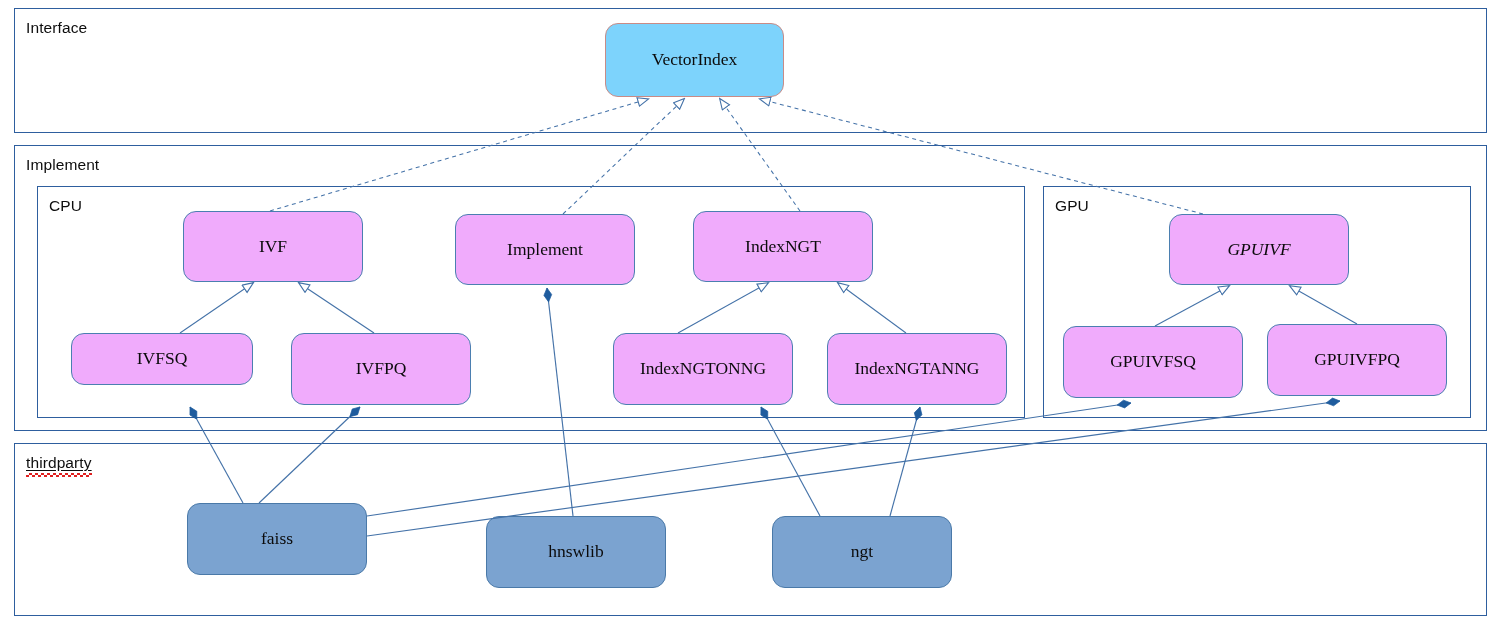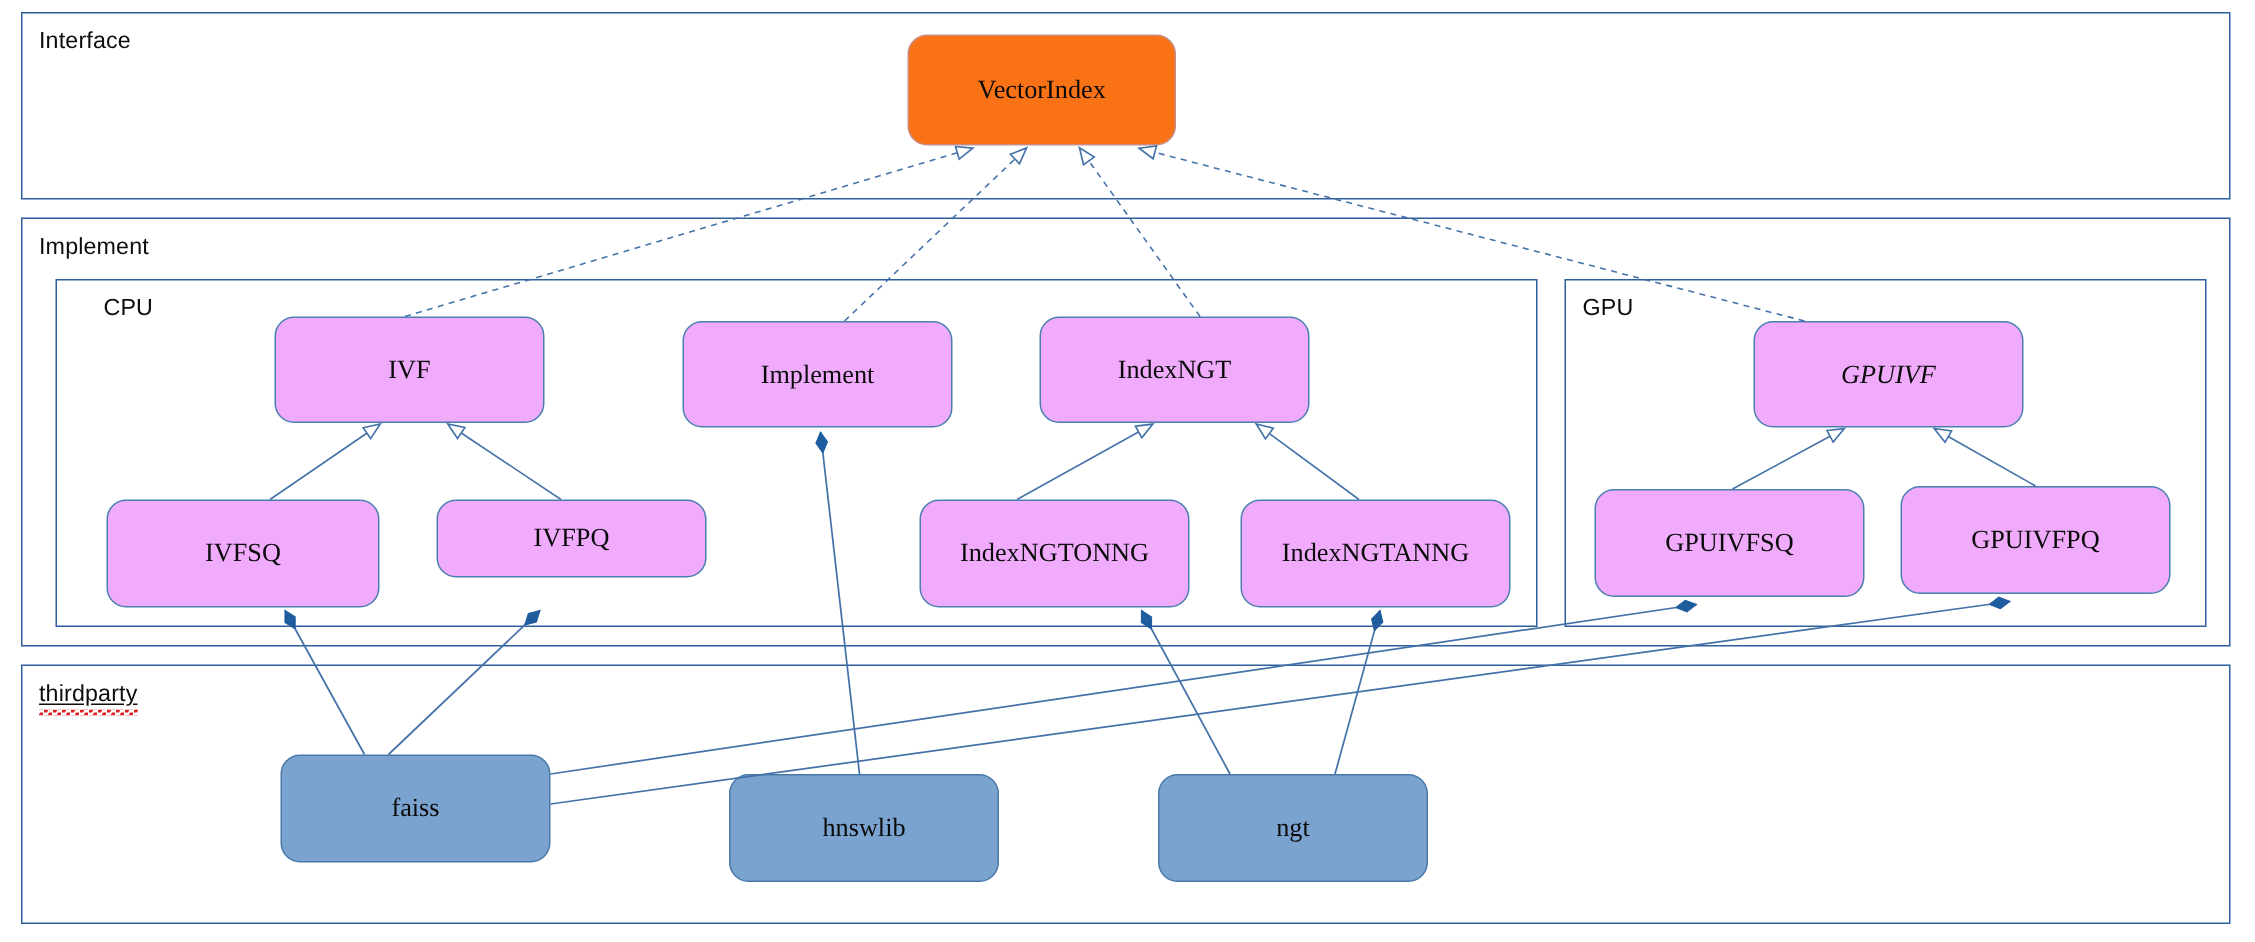--- a/index.html
+++ b/index.html
@@ -71,36 +71,36 @@
     display: flex;
     align-items: center;
     justify-content: center;
     font-family: "Liberation Serif", serif;
     font-size: 17.5px;
     color: #0b0b0b;
     text-align: center;
     z-index: 4;
     line-height: 1.1;
   }
-  .node.iface  { background: #f97316; border-color: #C98B86; }
+  .node.iface  { background: #7dd3fc; border-color: #C98B86; }
   .node.impl   { background: #f0abfc; border-color: #4B7FB0; }
   .node.thirdp { background: #7BA3D0; border-color: #4A79A8; }
 </style>
 </head>
 <body>
 
 <div id="canvas">
 
   <div id="frames-layer">
       <div class="frame" style="left: 14px; top: 8px; width: 1473px; height: 125px;"></div>
       <div class="frame-label" style="left: 26px; top: 19px;">Interface</div>
       <div class="frame" style="left: 14px; top: 145px; width: 1473px; height: 286px;"></div>
       <div class="frame-label" style="left: 26px; top: 156px;">Implement</div>
       <div class="frame" style="left: 37px; top: 186px; width: 988px; height: 232px;"></div>
-      <div class="frame-label" style="left: 49px; top: 197px; margin-left: 20px;">CPU</div>
+      <div class="frame-label" style="left: 49px; top: 197px;">CPU</div>
       <div class="frame" style="left: 1043px; top: 186px; width: 428px; height: 232px;"></div>
       <div class="frame-label" style="left: 1055px; top: 197px;">GPU</div>
       <div class="frame" style="left: 14px; top: 443px; width: 1473px; height: 173px;"></div>
       <div class="frame-label spell-error" style="left: 26px; top: 454px;">thirdparty</div>
     </div>
 
   <svg id="wires" viewBox="0 0 1503 628" xmlns="http://www.w3.org/2000/svg">
     <defs>
       <marker id="m-hollow-tri" markerWidth="13" markerHeight="13" refX="11" refY="5.2" orient="auto" markerUnits="userSpaceOnUse">
         <path d="M0.8,0.8 L11.6,5.2 L0.8,9.6 z" fill="#ffffff" stroke="#4472A8" stroke-width="1.1" stroke-linejoin="miter"></path>
@@ -128,22 +128,22 @@
         <line x1="820" y1="516" x2="761" y2="407" stroke="#4472A8" stroke-width="1.15" marker-end="url(#m-filled-diamond)"></line>
         <line x1="890" y1="516" x2="920" y2="407" stroke="#4472A8" stroke-width="1.15" marker-end="url(#m-filled-diamond)"></line>
       </g>
   </svg>
 
   <div id="nodes-layer">
       <div class="node iface" style="left: 605px; top: 23px; width: 179px; height: 74px;">VectorIndex</div>
       <div class="node impl" style="left: 183px; top: 211px; width: 180px; height: 71px;">IVF</div>
       <div class="node impl" style="left: 455px; top: 214px; width: 180px; height: 71px;">Implement</div>
       <div class="node impl" style="left: 693px; top: 211px; width: 180px; height: 71px;">IndexNGT</div>
-      <div class="node impl" style="left: 71px; top: 333px; width: 182px; height: 72px;">IVFSQ</div>
-      <div class="node impl" style="left: 291px; top: 333px; width: 180px; height: 52px;">IVFPQ</div>
+      <div class="node impl" style="left: 71px; top: 333px; width: 182px; height: 52px;">IVFSQ</div>
+      <div class="node impl" style="left: 291px; top: 333px; width: 180px; height: 72px;">IVFPQ</div>
       <div class="node impl" style="left: 613px; top: 333px; width: 180px; height: 72px;">IndexNGTONNG</div>
       <div class="node impl" style="left: 827px; top: 333px; width: 180px; height: 72px; border-radius: 13px;">IndexNGTANNG</div>
       <div class="node impl" style="left: 1169px; top: 214px; width: 180px; height: 71px; font-style: italic;">GPUIVF</div>
       <div class="node impl" style="left: 1063px; top: 326px; width: 180px; height: 72px;">GPUIVFSQ</div>
       <div class="node impl" style="left: 1267px; top: 324px; width: 180px; height: 72px;">GPUIVFPQ</div>
       <div class="node thirdp" style="left: 187px; top: 503px; width: 180px; height: 72px;">faiss</div>
       <div class="node thirdp" style="left: 486px; top: 516px; width: 180px; height: 72px;">hnswlib</div>
       <div class="node thirdp" style="left: 772px; top: 516px; width: 180px; height: 72px;">ngt</div>
     </div>
 

